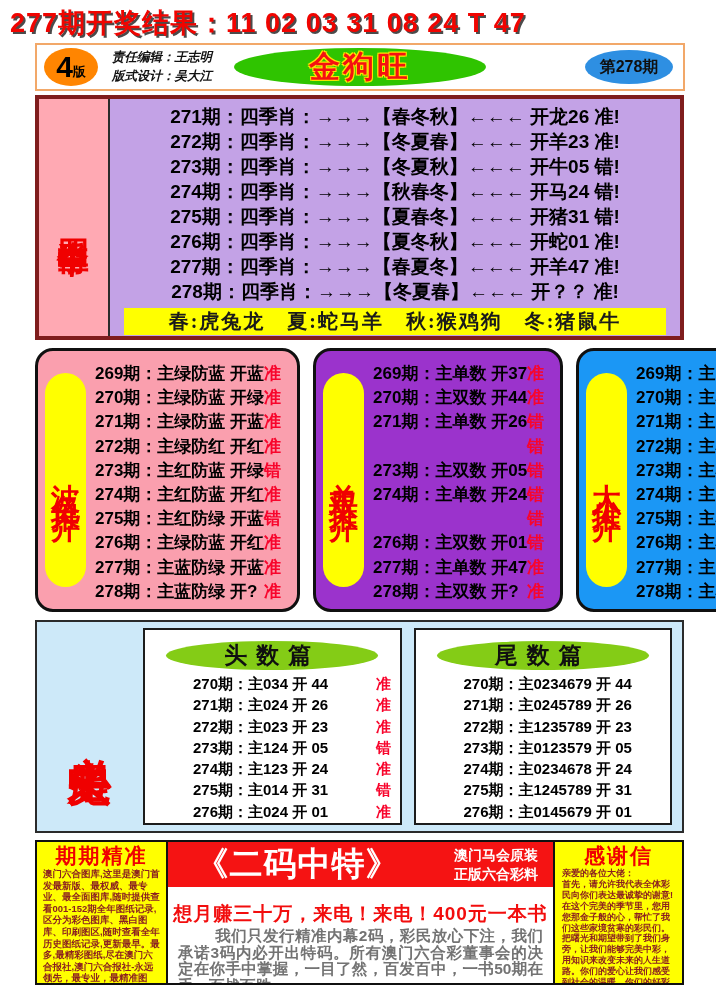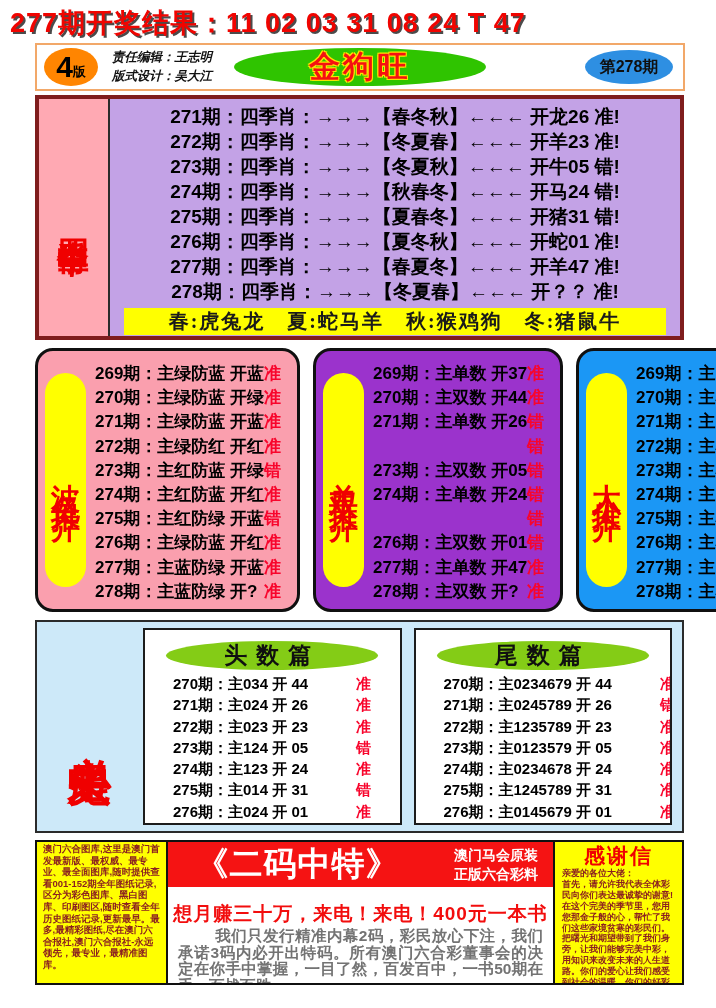--- a/index.html
+++ b/index.html
@@ -61,21 +61,21 @@
   .sec3-side{width:96px;display:flex;align-items:center;justify-content:center;}
   .sec3-side span{font-family:"Liberation Serif",serif;font-size:44px;font-weight:bold;
         color:#f00000;line-height:1.08;letter-spacing:3px;}
   .ht-box{flex:1;background:#fff;border:2px solid #1c1c1c;margin:1px 6px;padding-top:3px;
           box-sizing:border-box;overflow:hidden;}
   .oval{margin:8px auto 3px;width:212px;height:29px;background:#84cc16;border-radius:50%;
         display:flex;align-items:center;justify-content:center;}
   .oval span{font-family:"Liberation Serif",serif;font-size:23px;font-weight:bold;color:#101010;
         letter-spacing:9px;}
   .ht-row{display:flex;align-items:flex-start;font-size:15px;font-weight:bold;color:#000;
-          line-height:21.3px;padding-left:28px;white-space:nowrap;gap:48px;}
+          line-height:21.3px;padding-left:48px;white-space:nowrap;gap:48px;}
   .ht-row .res{margin-left:auto;margin-right:30px;color:#f8052c;}
 
   
   .sec4{position:absolute;left:35px;top:840px;width:649px;height:145px;border:2px solid #101010;
         display:flex;box-sizing:border-box;}
   .ad-left{width:131px;background:#ffff00;border-right:2px solid #101010;box-sizing:border-box;
            padding:1px 6px;overflow:hidden;}
   .ad-title{font-size:21px;font-weight:bold;color:#f00000;text-align:center;letter-spacing:2px;
            line-height:25px;}
   .ad-body{font-size:9.5px;font-weight:bold;color:#8b2020;line-height:11.6px;text-align:left;
@@ -343,20 +343,21 @@
       <div class="ht-row">
           <span>277期：主1236789 开 47</span>
           <span class="res">准</span>
         </div>
 
     </div>
   </div>
 
   <div class="sec4">
     <div class="ad-left">
+      <div class="ad-title">期期精准</div>
       <div class="ad-body">澳门六合图库,这里是澳门首发最新版、最权威、最专业、最全面图库,随时提供查看001-152期全年图纸记录,区分为彩色图库、黑白图库、印刷图区,随时查看全年历史图纸记录,更新最早。最多,最精彩图纸,尽在澳门六合报社,澳门六合报社-永远领先，最专业，最精准图库。</div>
     </div>
 
     <div class="ad-mid">
       <div class="banner">
         <div class="banner-title">《二码中特》</div>
         <div class="banner-subs">
           <div>澳门马会原装</div>
           <div>正版六合彩料</div>
         </div>

